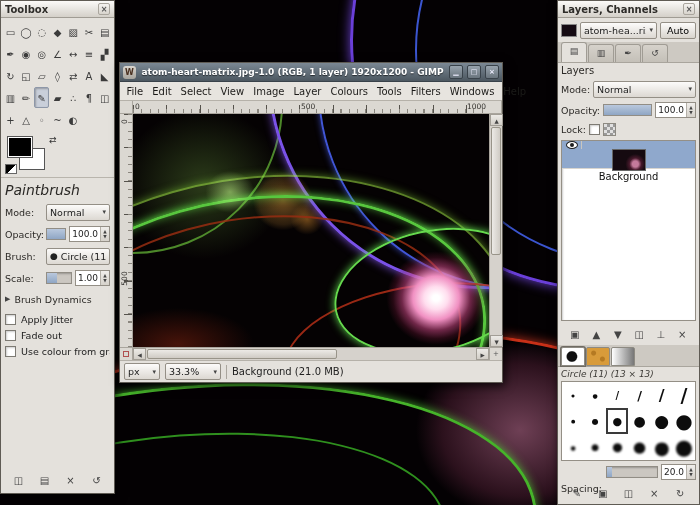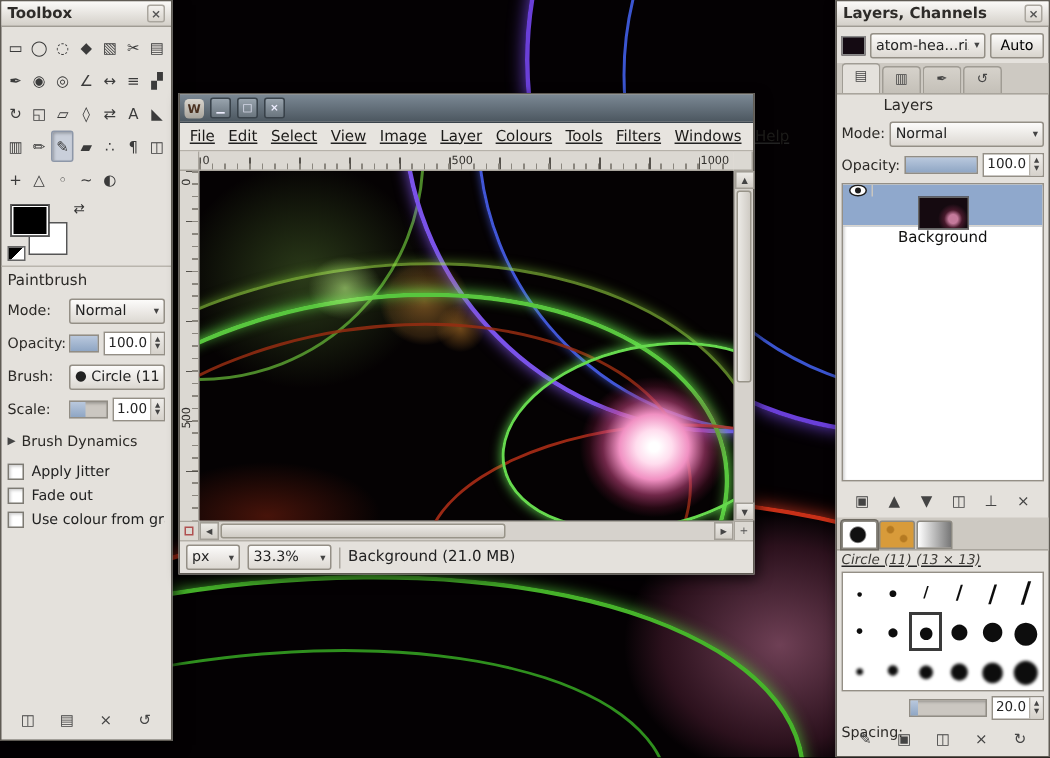--- a/index.html
+++ b/index.html
@@ -54,21 +54,21 @@
   .tool-btn.active { background:#c9cfda; border-color:#8d97a8; box-shadow:inset 1px 1px 2px rgba(0,0,0,.25); }
   .tool-btn .tg { font-size:10px; color:#3b3b3b; }
   .color-area { position:relative; height:44px; flex:none; }
   .swatch { position:absolute; width:26px; height:22px; border:1px solid #555; box-shadow:inset 0 0 0 1px #fff; }
   .swatch.fg { left:6px; top:3px; background:#000; z-index:2; }
   .swatch.bg { left:18px; top:15px; background:#fff; z-index:1; }
   .swap { position:absolute; left:48px; top:2px; font-size:9px; color:#333; }
   .mini { position:absolute; left:4px; top:31px; width:12px; height:10px;
           background:linear-gradient(135deg,#000 0 50%,#fff 50% 100%); border:1px solid #666; }
   .opt { flex:1; display:flex; flex-direction:column; padding:2px 4px; gap:4px; border-top:1px solid #b9b5ad; }
-  .opt-title { font-size:10px; color:#2c2a27; padding:2px 0 1px 0; }
+  .opt-title { font-size:14px; color:#2c2a27; padding:2px 0 1px 0;font-style:italic; }
   .opt .row { display:flex; align-items:center; gap:3px; height:18px; flex:none; }
   .opt .row .lbl { width:38px; flex:none; }
   .expander { display:flex; align-items:center; gap:4px; font-size:9.5px; color:#2c2a27; height:16px; flex:none; }
   .expander .ca { font-size:7px; color:#444; }
   .chk-row { display:flex; align-items:center; gap:5px; height:16px; flex:none; }
   .chk-lbl { font-size:9.5px; white-space:nowrap; overflow:hidden; }
   .btnrow { display:flex; justify-content:center; gap:6px; padding:2px 0; flex:none; }
   .opt .spacer { flex:1; }
   .bdot { font-size:9px; }
 
@@ -76,21 +76,21 @@
   #image-window { left:119px; top:62px; width:384px; height:321px; display:flex; flex-direction:column; }
   .tbar-dark { display:flex; align-items:center; gap:4px; padding:0 3px; height:19px; flex:none;
                background:linear-gradient(#7b8894,#4c5760); border-bottom:1px solid #39424a;
                color:#fff; font-size:9px; font-weight:bold; }
   .tbar-dark .title { flex:1; text-align:center; overflow:hidden; white-space:nowrap; text-shadow:0 1px 1px rgba(0,0,0,.6); }
   .gimp-icon { width:13px; height:13px; background:linear-gradient(#d9d5ce,#a8a49c); border-radius:3px;
                font-size:8px; line-height:13px; text-align:center; color:#4a3020; }
   .wbtn { width:14px; height:14px; flex:none; border:1px solid #39424a; border-radius:2px;
           background:linear-gradient(#98a3ad,#6a757e); color:#eef; font-size:7px; line-height:12px; text-align:center; }
   .menubar { height:19px; flex:none; display:flex; align-items:center; padding:0 2px;
-             background:#e7e4df; border-bottom:1px solid #b5b1a9;text-decoration:underline; }
+             background:#e7e4df; border-bottom:1px solid #b5b1a9; }
   .menu-item { font-size:10px; padding:2px 4.5px; color:#1c1b19; border-radius:2px; }
   .ruler-row { display:flex; height:13px; flex:none; }
   .corner { width:13px; height:13px; flex:none; background:#dbd8d2; border-right:1px solid #a9a59d; border-bottom:1px solid #a9a59d; }
   .hruler { flex:1; position:relative; background:#dbd8d2; border-bottom:1px solid #a9a59d; overflow:hidden;
             background-image:repeating-linear-gradient(90deg,#8a867e 0 1px,transparent 1px 8.3px),
                              repeating-linear-gradient(90deg,#55524c 0 1px,transparent 1px 33.3px);
             background-size:100% 4px,100% 8px; background-position:0 100%,0 100%; background-repeat:no-repeat; }
   .rn { position:absolute; font-size:7.5px; color:#33312e; }
   .main-row { flex:1; display:flex; min-height:0; }
   .vruler { width:13px; flex:none; position:relative; background:#dbd8d2; border-right:1px solid #a9a59d; overflow:hidden;
@@ -135,21 +135,21 @@
   .lw-row { display:flex; align-items:center; gap:3px; padding:0 3px; flex:none; }
   #img-sel-row { height:24px; }
   .img-thumb-mini { width:16px; height:13px; flex:none; background:#140a12; border:1px solid #888; }
   .auto-btn { flex:none; height:17px; padding:0 6px; font-size:9.5px; border:1px solid #948f86; border-radius:2px;
               background:linear-gradient(#fcfbfa,#d8d4cd); }
   .dock-tabs { height:21px; flex:none; display:flex; align-items:flex-end; gap:1px; padding:0 3px;
                background:#cdc9c2; border-bottom:1px solid #a9a59d; }
   .dtab { width:26px; height:18px; border:1px solid #a09c94; border-bottom:none; border-radius:3px 3px 0 0;
           background:linear-gradient(#d6d2cb,#c4c0b8); font-size:9px; text-align:center; line-height:17px; color:#444; }
   .dtab.active { background:#e4e1dc; height:20px; }
-  #layers-label-row { height:15px;margin-left:28px; }
+  #layers-label-row { height:15px; }
   .sec-lbl { font-size:10px; color:#2c2a27; }
   #mode-row { height:22px; }
   #opacity-row2 { height:20px; }
   #lock-row { height:18px; }
   .checker { width:13px; height:13px; flex:none; border:1px solid #8d8a82;
              background-image:linear-gradient(45deg,#9a9a9a 25%,transparent 25%,transparent 75%,#9a9a9a 75%),
                               linear-gradient(45deg,#9a9a9a 25%,#e0e0e0 25%,#e0e0e0 75%,#9a9a9a 75%);
              background-size:6px 6px; background-position:0 0,3px 3px; }
   #layer-list { flex:1; margin:2px 3px; background:#fff; border:1px solid #948f86; box-shadow:inset 1px 1px 2px rgba(0,0,0,.2); overflow:hidden; }
   .layer-row { display:flex; align-items:center; height:28px; border-bottom:1px solid #d8d5cf; }
@@ -161,21 +161,21 @@
                  background:#150a10 radial-gradient(circle at 70% 70%, rgba(240,150,190,.8) 0 3px, rgba(120,40,70,.5) 6px, transparent 10px); }
   .layer-name { font-size:10px; color:#10100f; }
   .iconbar { height:22px; flex:none; display:flex; justify-content:space-around; align-items:center; padding:0 6px; }
   #dock2-tabs { height:22px; }
   .tabpv { width:24px; height:19px; border:1px solid #8d8a82; border-radius:2px 2px 0 0; }
   .tabpv.active { box-shadow:0 0 0 1px #6f6b63; }
   .pv-brush { background:#fff radial-gradient(circle at 45% 50%, #101010 32%, transparent 40%); }
   .pv-pattern { background:#d89b3a; background-image:radial-gradient(circle at 30% 30%, #b57a22 2px, transparent 3px), radial-gradient(circle at 70% 65%, #b57a22 2px, transparent 3px); }
   .pv-gradient { background:linear-gradient(90deg,#fff,#777); }
   #brushes-label-row { height:14px; }
-  #brush-info-row { height:13px; font-style:italic;text-decoration:underline; }
+  #brush-info-row { height:13px; font-style:italic; }
   .sub-lbl { font-size:9px; color:#3c3a36; }
   #brush-grid { height:80px; flex:none; margin:1px 3px; background:#fff; border:1px solid #948f86;
                 display:grid; grid-template-columns:repeat(6,1fr); grid-auto-rows:26px; align-items:center; justify-items:center; overflow:hidden; }
   .brush-cell { width:100%; height:100%; display:flex; align-items:center; justify-content:center; color:#0d0d0d; }
   .brush-cell.sel { box-shadow:inset 0 0 0 2px #3a3a3a; }
   .brush-cell.fuzzy { filter:blur(1.1px); }
   .brush-cell.stroke { font-weight:bold; }
   .z4{font-size:4px}.z5{font-size:5px}.z6{font-size:6px}.z8{font-size:8px}.z9{font-size:9px}
   .z10{font-size:10px}.z11{font-size:11px}.z12{font-size:12px}.z13{font-size:13px}.z14{font-size:14px}
   .z15{font-size:15px}.z16{font-size:16px}.z17{font-size:17px}.z18{font-size:18px}.z19{font-size:19px}
@@ -325,20 +325,21 @@
           <button class="ibtn"><span>▤</span></button>
           <button class="ibtn"><span>×</span></button>
           <button class="ibtn"><span>↺</span></button>
         </div>
     </div>
   </div>
 
   <div class="window" id="image-window">
     <div class="tbar-dark">
       <span class="gimp-icon">W</span>
+      <span class="title">atom-heart-matrix.jpg-1.0 (RGB, 1 layer) 1920x1200 - GIMP</span>
       <span class="wbtn">▁</span>
       <span class="wbtn">□</span>
       <span class="wbtn">×</span>
     </div>
 
     <div class="menubar">
 
     <span class="menu-item">File</span>
         <span class="menu-item">Edit</span>
         <span class="menu-item">Select</span>
@@ -461,20 +462,25 @@
         </span>
       <span class="spin">
         <span class="spv">100.0</span>
         <span class="spa">
             <i>▲</i>
             <i>▼</i>
           </span>
       </span>
     </div>
 
+    <div class="lw-row" id="lock-row">
+      <span class="lbl">Lock:</span>
+      <span class="chk"></span>
+      <span class="checker"></span>
+    </div>
 
     <div id="layer-list">
 
     <div class="layer-row selected">
           <span class="eye-cell">
             <span class="eye"></span>
           </span>
           <span class="layer-thumb"></span>
           <span class="layer-name">Background</span>
         </div>

